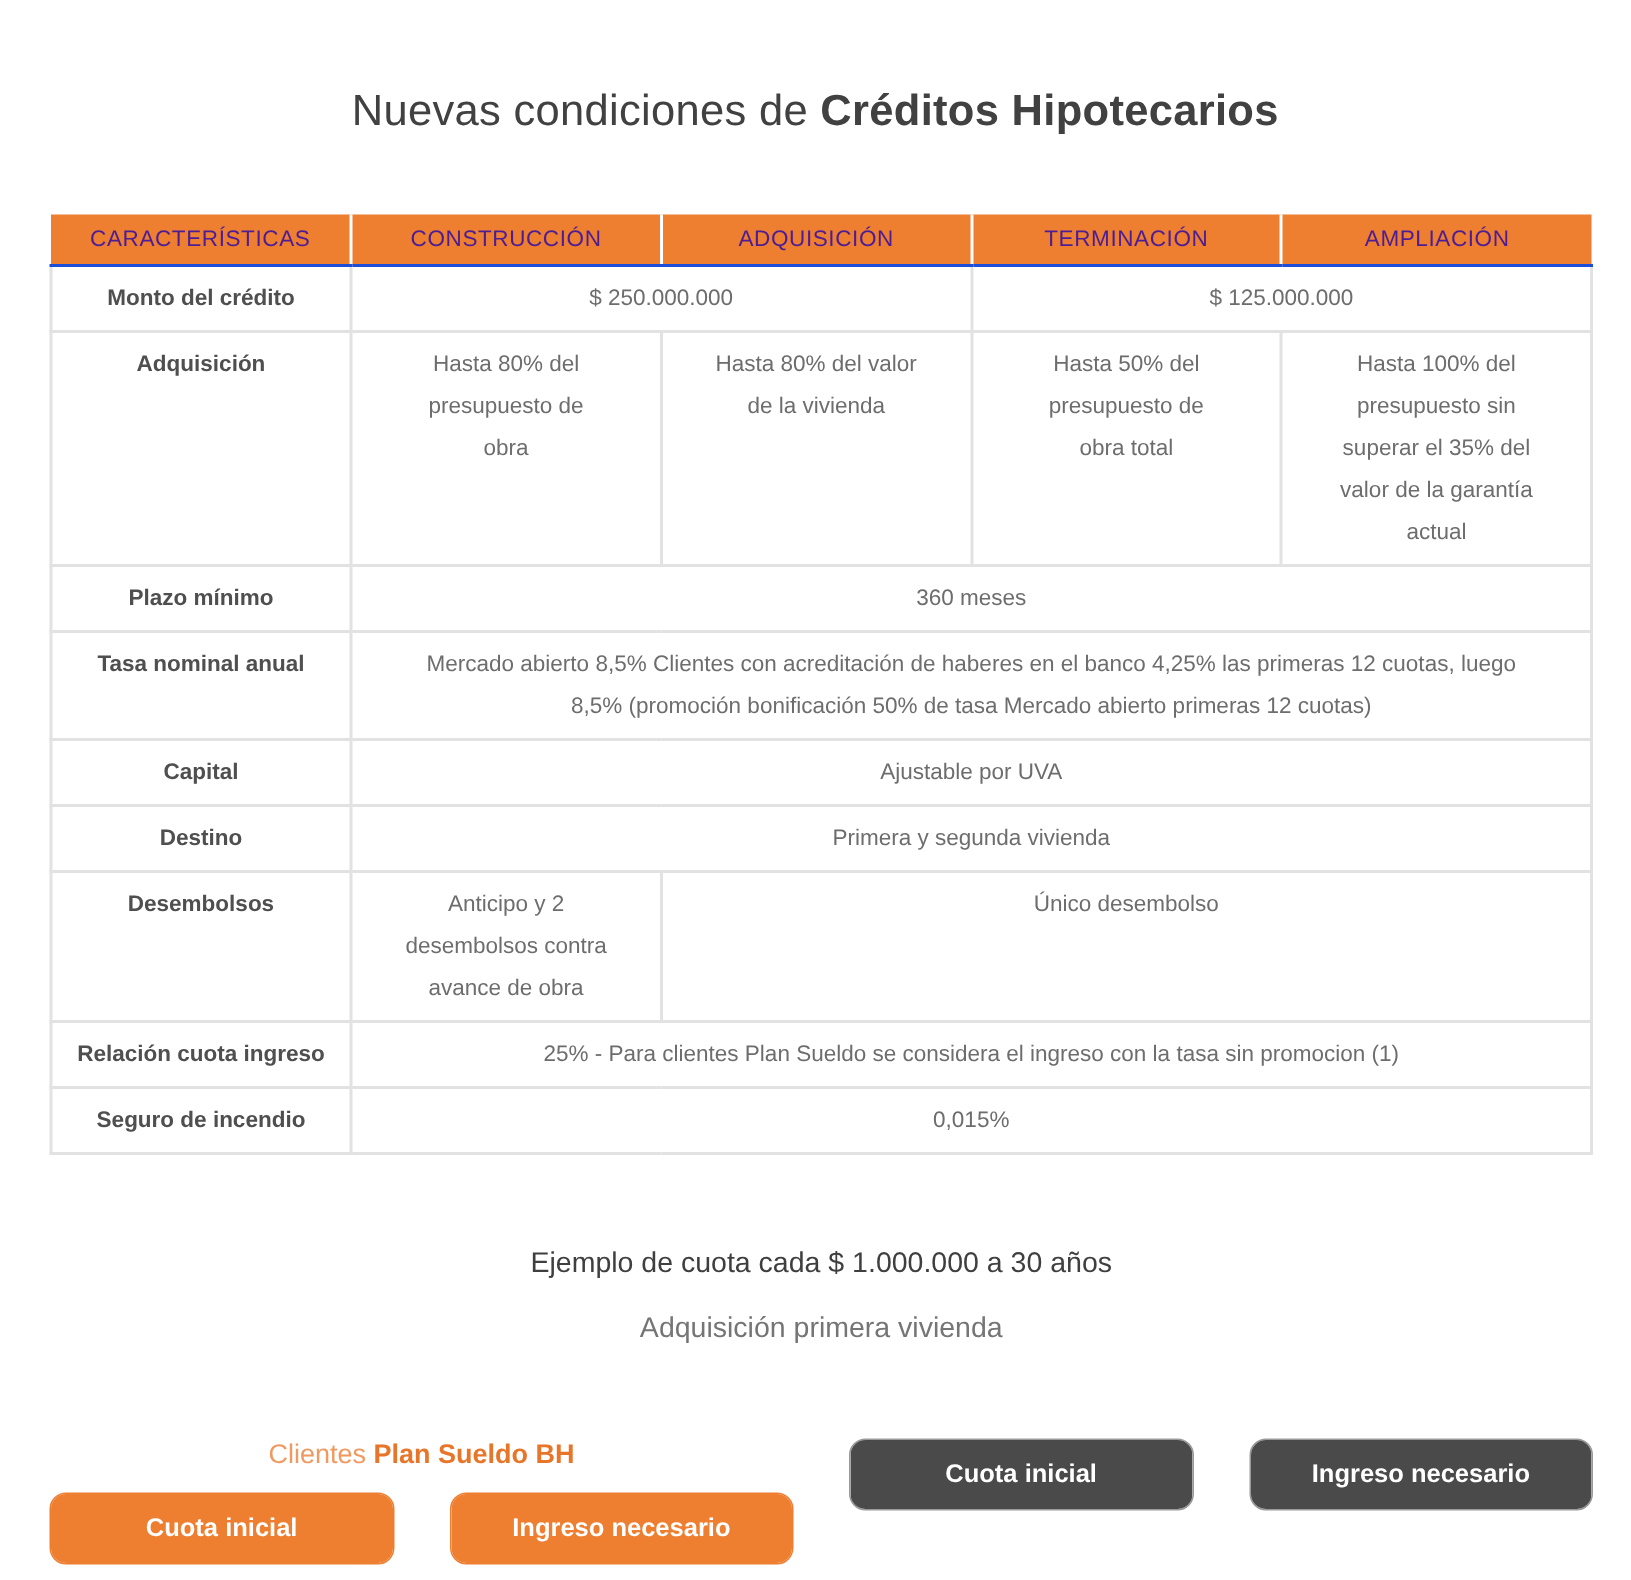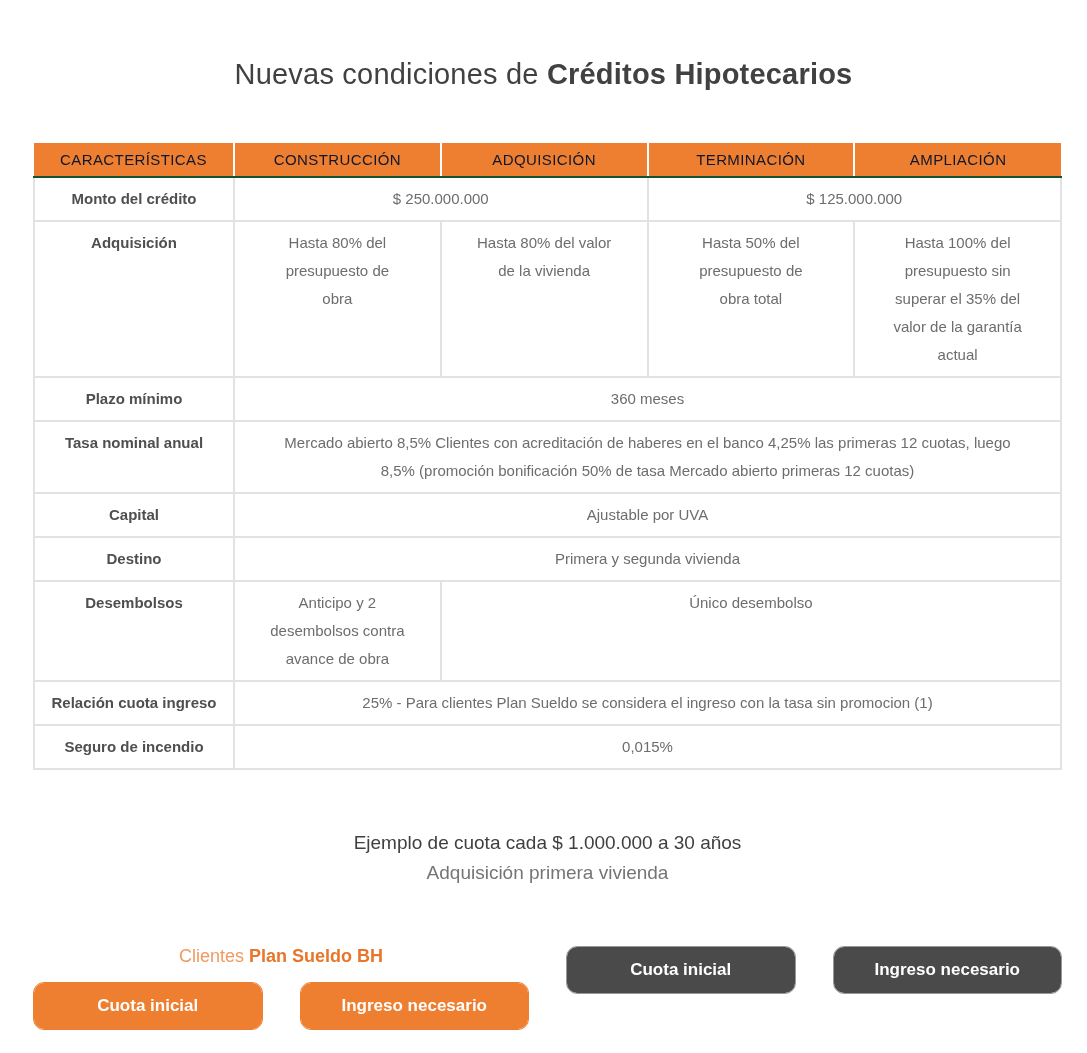--- a/index.html
+++ b/index.html
@@ -32,26 +32,26 @@
   
   table.credit-table{
     border-collapse:collapse;
     width:1029px;
     margin:52px 0 0 33px;
     table-layout:fixed;
   }
   table.credit-table col.c0{width:200px;}
   table.credit-table th{
     background:var(--accent);
-    color:#0f172a;
+    color:#4c1d95;
     font-size:15px;font-weight:400;
     letter-spacing:.4px;
     padding:8px 6px;
     border-right:2px solid #ffffff;
-    border-bottom:2px solid #14532d;
+    border-bottom:2px solid #1d4ed8;
     text-transform:uppercase;
   }
   table.credit-table th:last-child{border-right:none;}
   table.credit-table td{
     border:2px solid var(--border);
     font-size:15px;
     line-height:28px;
     padding:7px 35px;
     text-align:center;
     vertical-align:top;
@@ -63,21 +63,21 @@
     padding:7px 8px;
   }
 
   
   .example-title{
     margin:62px 0 0 0;
     text-align:center;
     font-size:19px;font-weight:400;color:#3f3f3f;
   }
   .example-subtitle{
-    margin:8px 0 0 0;
+    margin:21px 0 0 0;
     text-align:center;
     font-size:19px;font-weight:400;color:#757575;
   }
   .example-grid{
     display:flex;gap:37px;
     margin-top:62px;
   }
   .group{flex:1;min-width:0;}
   .group-label{
     text-align:center;

